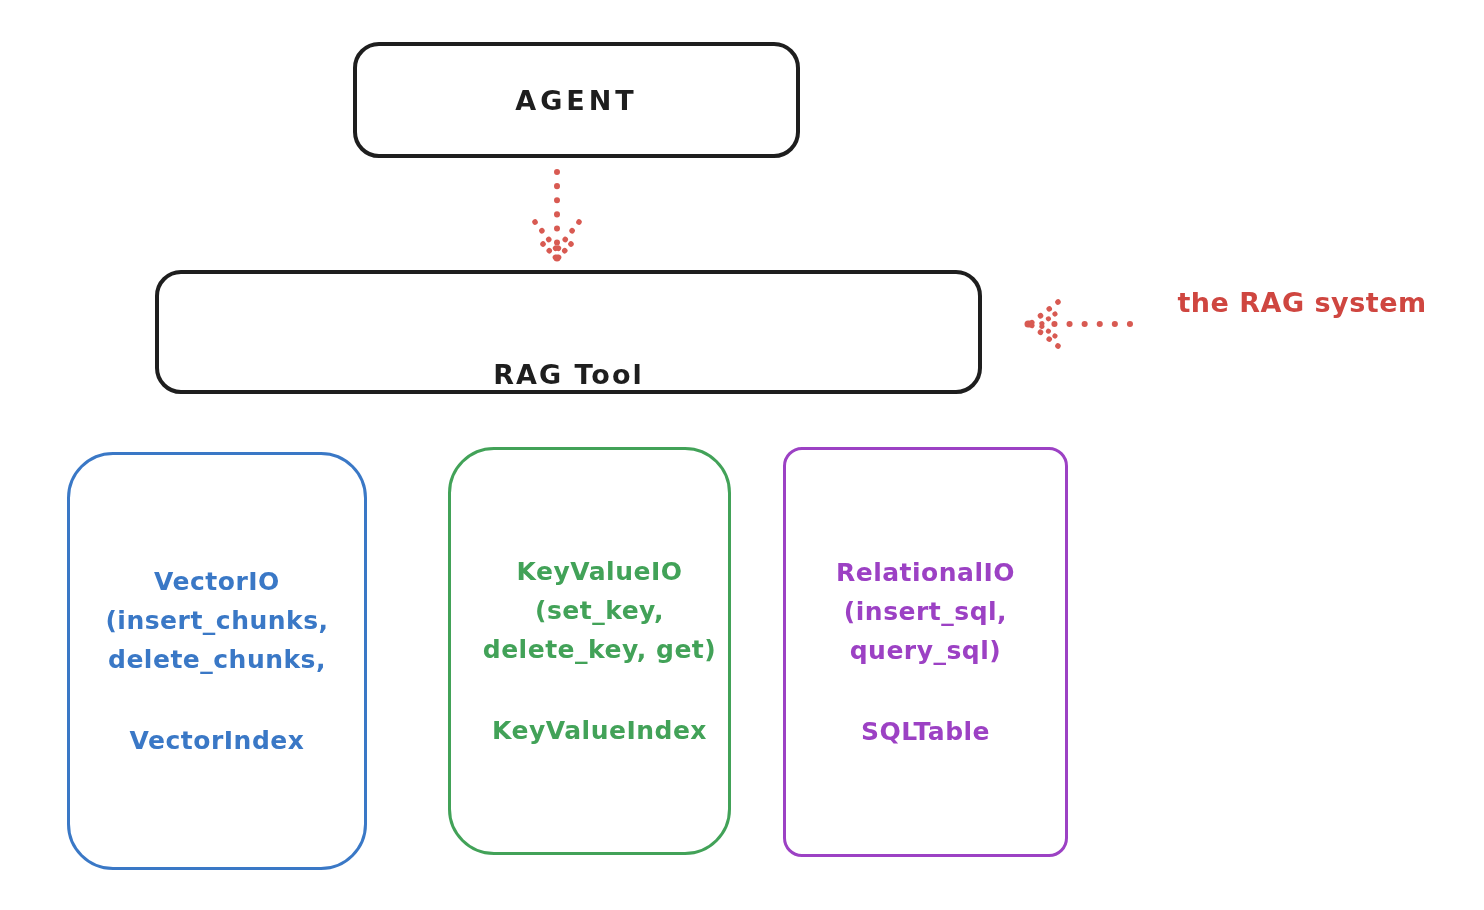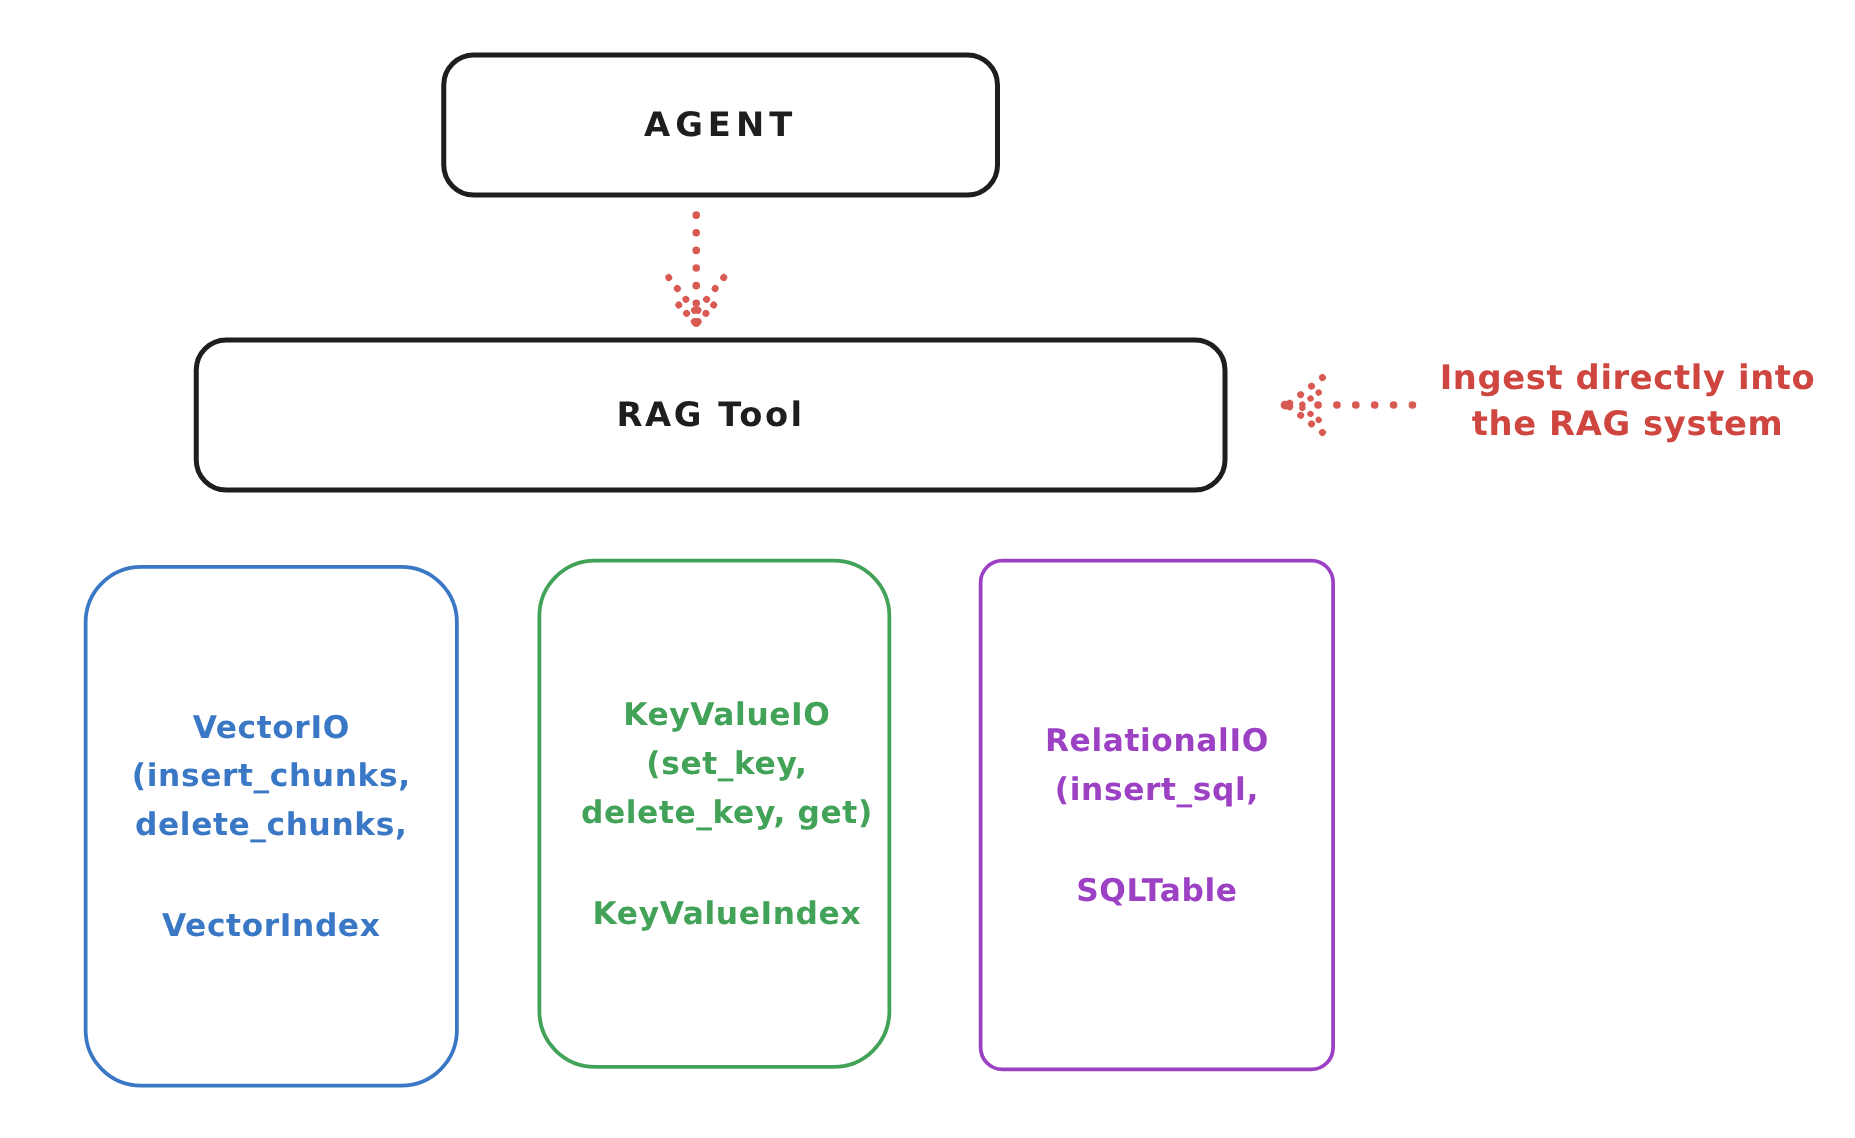--- a/index.html
+++ b/index.html
@@ -25,36 +25,36 @@
     color: #1e1e1e;
     font-size: 27px;
     font-weight: 600;
     letter-spacing: 2px;
   }
   .agent-box {
     left: 353px; top: 42px; width: 447px; height: 116px;
     letter-spacing: 4px;
   }
   .rag-box {
-    left: 155px; top: 270px; width: 827px; height: 124px;
+    left: 155px; top: 270px; width: 827px; height: 124px; align-items: flex-end;
   }
   .io-box {
     border: 3.5px solid;
     border-radius: 46px;
     flex-direction: column;
     text-align: center;
     font-size: 25px;
     font-weight: 600;
     line-height: 39px;
     letter-spacing: 0.5px;
   }
   .io-box .io-lines { display: flex; flex-direction: column; justify-content: center; }
   .io-box .io-index { margin-top: 42px; }
   .vector-box     { left: 67px;  top: 452px; width: 300px; height: 418px; }
-  .keyvalue-box   { left: 430px; top: 447px; width: 283px; height: 408px; padding-left: 20px; }
+  .keyvalue-box   { left: 448px; top: 447px; width: 283px; height: 408px; padding-left: 20px; }
   .relational-box { left: 783px; top: 447px; width: 285px; height: 410px; border-radius: 19px; }
   .annotation {
     position: absolute;
     left: 1128px; top: 284px; width: 348px;
     text-align: center;
     font-size: 27px;
     font-weight: 700;
     line-height: 37px;
     letter-spacing: 0.5px;
   }
@@ -88,21 +88,20 @@
 
     <g fill="none" stroke-linecap="round">
       <path d="M1130,324 L1050,324" stroke-width="6" stroke-dasharray="0.1 15" stroke="#d85a52"></path>
       <path d="M1058,302 L1030,324 M1058,346 L1030,324" stroke-width="5.5" stroke-dasharray="0.1 11" stroke="#d85a52"></path>
       <path d="M1055,314 L1040,325 M1055,336 L1040,325" stroke-width="5" stroke-dasharray="0.1 8" stroke="#d85a52"></path>
       <path d="M1029,324 L1028,324" stroke-width="7" stroke="#d85a52"></path>
     </g>
   </svg>
 
   <div class="annotation" style="color: rgb(207, 70, 64);">
-    <div>Ingest directly into</div>
     <div>the RAG system</div>
   </div>
 
   <div class="box io-box vector-box" style="border-color: rgb(58, 120, 198);">
     <div class="io-lines" style="color: rgb(58, 120, 198);">
       <span>VectorIO</span>
       <span>(insert_chunks,</span>
       <span>delete_chunks,</span>
     </div>
     <div class="io-index" style="color: rgb(58, 120, 198);">VectorIndex</div>
@@ -114,17 +113,18 @@
       <span>(set_key,</span>
       <span>delete_key, get)</span>
     </div>
     <div class="io-index" style="color: rgb(66, 162, 88);">KeyValueIndex</div>
   </div>
 
   <div class="box io-box relational-box" style="border-color: rgb(156, 65, 196);">
     <div class="io-lines" style="color: rgb(156, 65, 196);">
       <span>RelationalIO</span>
       <span>(insert_sql,</span>
+      <span>query_sql)</span>
     </div>
     <div class="io-index" style="color: rgb(156, 65, 196);">SQLTable</div>
   </div>
 
 </div>
 
 </body></html>

